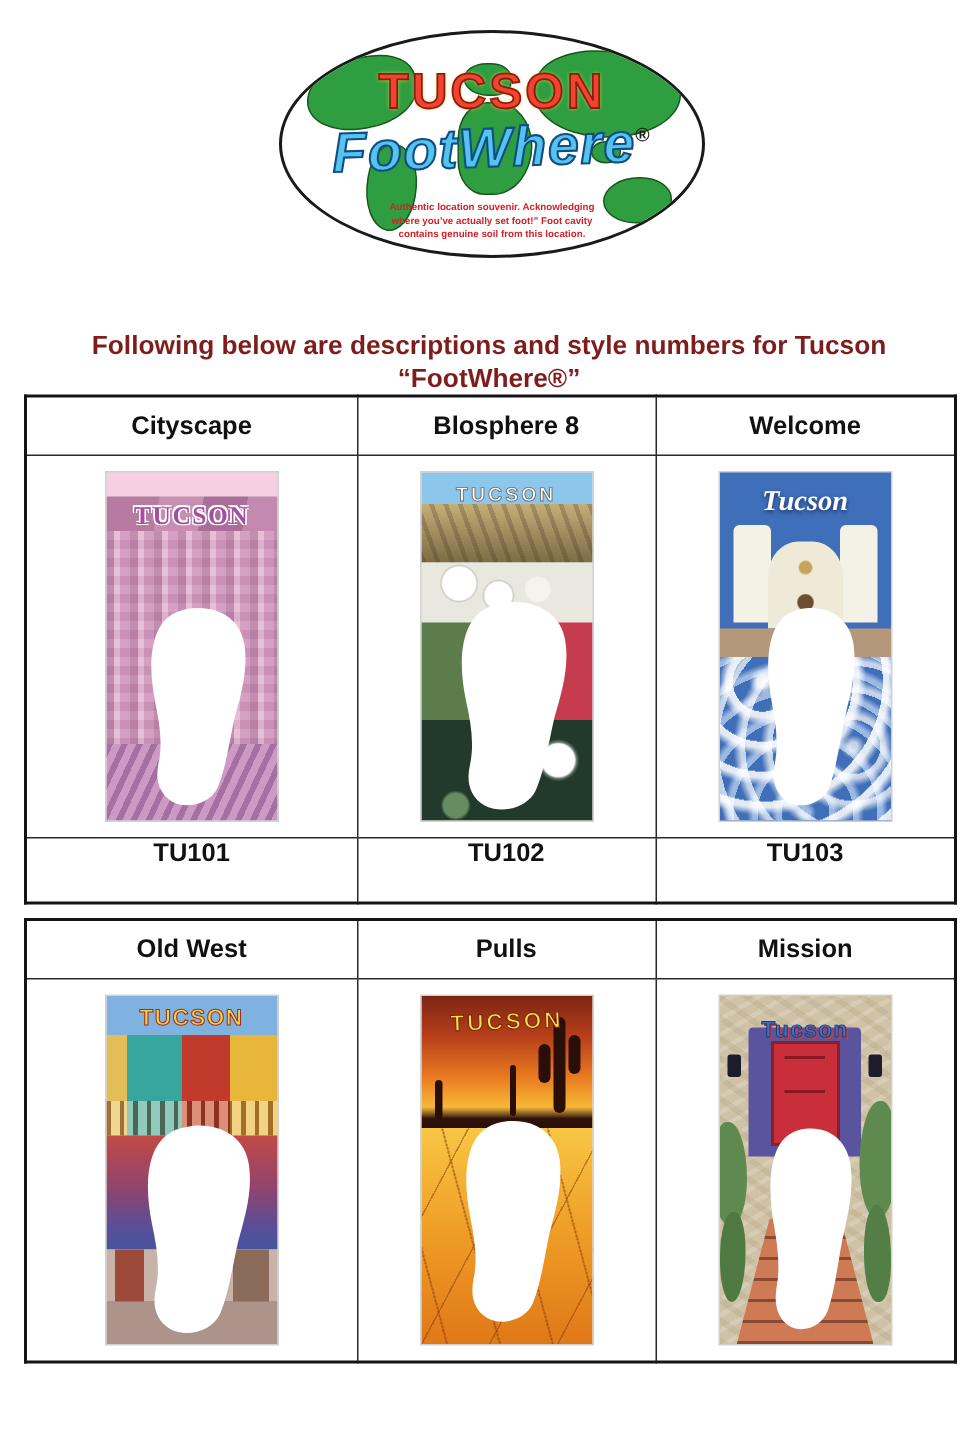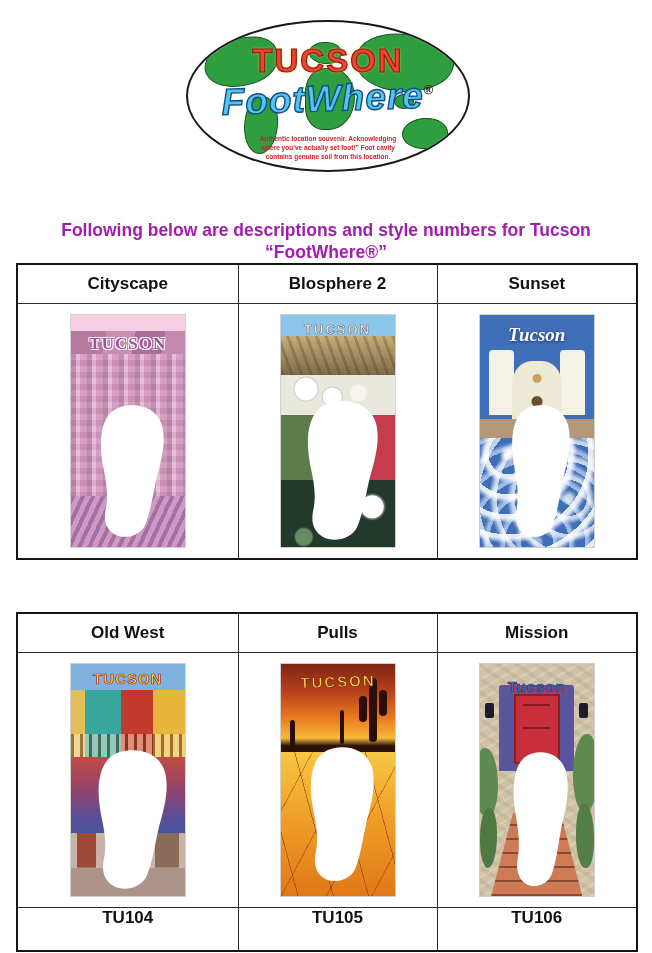--- a/index.html
+++ b/index.html
@@ -24,21 +24,21 @@
               font-weight:900;font-style:italic;font-size:37px;letter-spacing:1px;color:#56c2ee;
               -webkit-text-stroke:1.4px #0e4e86;transform:rotate(-2deg);}
   .logo-reg{font-size:13px;font-style:normal;vertical-align:super;color:#1a1a1a;-webkit-text-stroke:0;}
   .logo-tagline{position:absolute;left:0;top:112px;width:100%;text-align:center;z-index:3;
                 font-weight:bold;font-size:6.5px;line-height:1.4;color:#d42027;}
 
   
   .city-heading{position:absolute;left:0;top:179px;width:100%;text-align:center;
                 font-family:"Liberation Serif",serif;font-weight:700;font-size:32px;color:#0d0d0d;}
   .intro{position:absolute;left:0;top:219px;width:100%;text-align:center;
-         font-weight:700;font-size:17.5px;line-height:1.28;color:#a21caf;}
+         font-weight:700;font-size:17.5px;line-height:1.28;color:#7f1d1d;}
 
   
   table.catalog{position:absolute;left:16px;width:620px;border-collapse:collapse;table-layout:fixed;
                 border:2px solid #141414;background:#fff;}
   table.catalog.t1{top:263px;}
   table.catalog.t2{top:612px;}
   table.catalog td{border:1px solid #2a2a2a;text-align:center;padding:0;}
   td.hdr{height:38px;font-weight:700;font-size:17px;vertical-align:middle;}
   td.imgcell{height:254px;vertical-align:middle;}
   td.num{height:42px;font-weight:700;font-size:17px;vertical-align:top;padding-top:8px;}
@@ -185,22 +185,22 @@
 
   <table class="catalog t1">
     <colgroup>
         <col style="width:221px">
         <col style="width:199px">
         <col style="width:200px">
       </colgroup>
     <tbody>
         <tr>
       <td class="hdr">Cityscape</td>
-      <td class="hdr">Blosphere 2</td>
-      <td class="hdr">Sunset</td>
+      <td class="hdr">Blosphere 8</td>
+      <td class="hdr">Welcome</td>
     </tr>
     <tr>
       <td class="imgcell">
         <div class="pimg p1">
           <div class="band sky"></div>
           <div class="band mtn"></div>
           <div class="band city"></div>
           <div class="band fg"></div>
           <div class="ptxt">TUCSON</div>
           <svg class="foot" viewBox="0 0 110 220" preserveAspectRatio="none">
@@ -227,20 +227,25 @@
           <div class="tower tr"></div>
           <div class="facade"></div>
           <div class="band ground"></div>
           <div class="band swirl"></div>
           <div class="ptxt">Tucson</div>
           <svg class="foot" viewBox="0 0 110 220" preserveAspectRatio="none">
                 <path fill="#ffffff" d="M55 4 C79 1 99 16 102 44 C105 70 99 96 93 122 C88 150 85 176 78 196 C71 214 50 220 37 211 C26 203 22 189 25 171 C29 149 26 127 22 104 C18 79 16 49 25 27 C32 11 42 6 55 4 Z"></path>
               </svg>
         </div>
       </td>
+    </tr>
+    <tr>
+      <td class="num">TU101</td>
+      <td class="num">TU102</td>
+      <td class="num">TU103</td>
     </tr>
   </tbody>
     </table>
 
   <table class="catalog t2">
     <colgroup>
         <col style="width:221px">
         <col style="width:199px">
         <col style="width:200px">
       </colgroup>
@@ -289,21 +294,16 @@
           <div class="cac cr1"></div>
           <div class="cac cr2"></div>
           <div class="steps"></div>
           <div class="ptxt">Tucson</div>
           <svg class="foot" viewBox="0 0 110 220" preserveAspectRatio="none">
                 <path fill="#ffffff" d="M55 4 C79 1 99 16 102 44 C105 70 99 96 93 122 C88 150 85 176 78 196 C71 214 50 220 37 211 C26 203 22 189 25 171 C29 149 26 127 22 104 C18 79 16 49 25 27 C32 11 42 6 55 4 Z"></path>
               </svg>
         </div>
       </td>
     </tr>
-    <tr>
-      <td class="num">TU104</td>
-      <td class="num">TU105</td>
-      <td class="num">TU106</td>
-    </tr>
   </tbody>
     </table>
 
 </div>
 
 </body></html>

